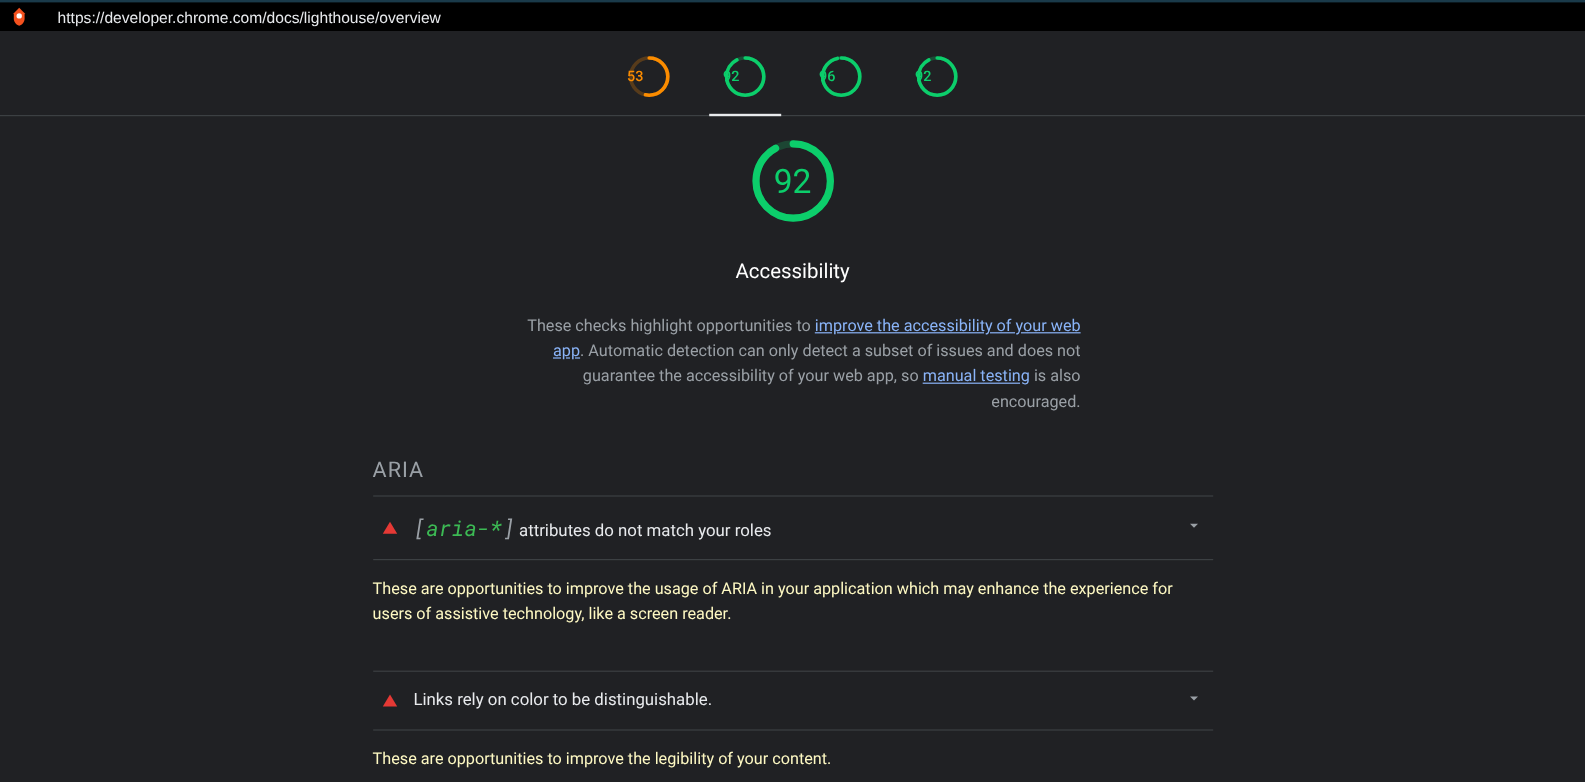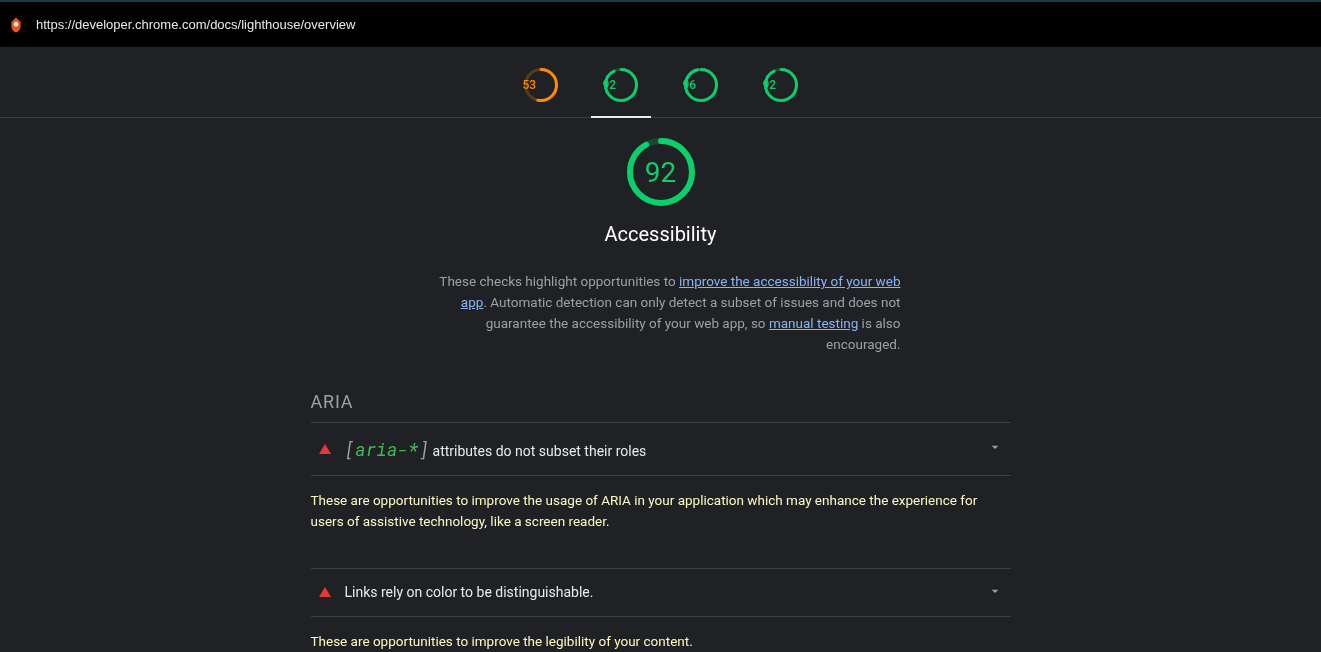--- a/index.html
+++ b/index.html
@@ -8,25 +8,25 @@
     color: #e8eaed;
     font-family: Roboto, Arial, sans-serif;
     font-size: 14px;
     width: 1321px;
     height: 652px;
     overflow: hidden;
   }
   .browser-bar {
     background: #000;
     border-top: 2px solid #1a3a4a;
-    height: 47px;
+    height: 26px;
     display: flex;
     align-items: center;
     padding: 0 6px;
-    gap: 4px;
+    gap: 16px;
   }
   .browser-icon {
     width: 20px;
     height: 20px;
     display: flex;
     align-items: center;
     justify-content: center;
   }
   .url-bar {
     flex: 1;
@@ -95,24 +95,24 @@
     justify-content: center;
   }
   .big-gauge svg { position: absolute; top: 0; left: 0; }
   .big-gauge .score {
     color: #0cce6b;
     font-size: 28px;
     font-weight: 400;
     position: relative;
   }
   .category-title {
-    font-size: 20px;
+    font-size: 17px;
     font-weight: 400;
     color: #fff;
-    margin-top: 14px;
+    margin-top: 30px;
     text-align: center;
   }
   .category-desc {
     color: #9aa0a6;
     text-align: right;
     max-width: 480px;
     margin: 25px auto 0;
     line-height: 1.55;
     font-size: 13.5px;
   }
@@ -230,21 +230,21 @@
       </p>
     </div>
 
     <div class="group">
       <div class="group-header">
         <span>ARIA</span>
       </div>
       <div class="audit">
         <span class="tri"></span>
         <span>
-          <span class="code"><span class="br">[</span><span class="kw">aria-*</span><span class="br">]</span></span><span class="title"> attributes do not subset their roles</span>
+          <span class="code"><span class="br">[</span><span class="kw">aria-*</span><span class="br">]</span></span><span class="title"> attributes do not match your roles</span>
         </span>
         <span class="chev">
           <svg width="16" height="16" viewBox="0 0 24 24">
               <path fill="currentColor" d="M7 10l5 5 5-5z"></path>
             </svg>
         </span>
       </div>
       <p class="group-desc">These are opportunities to improve the usage of ARIA in your application which may enhance the experience for users of assistive technology, like a screen reader.</p>
     </div>
 

